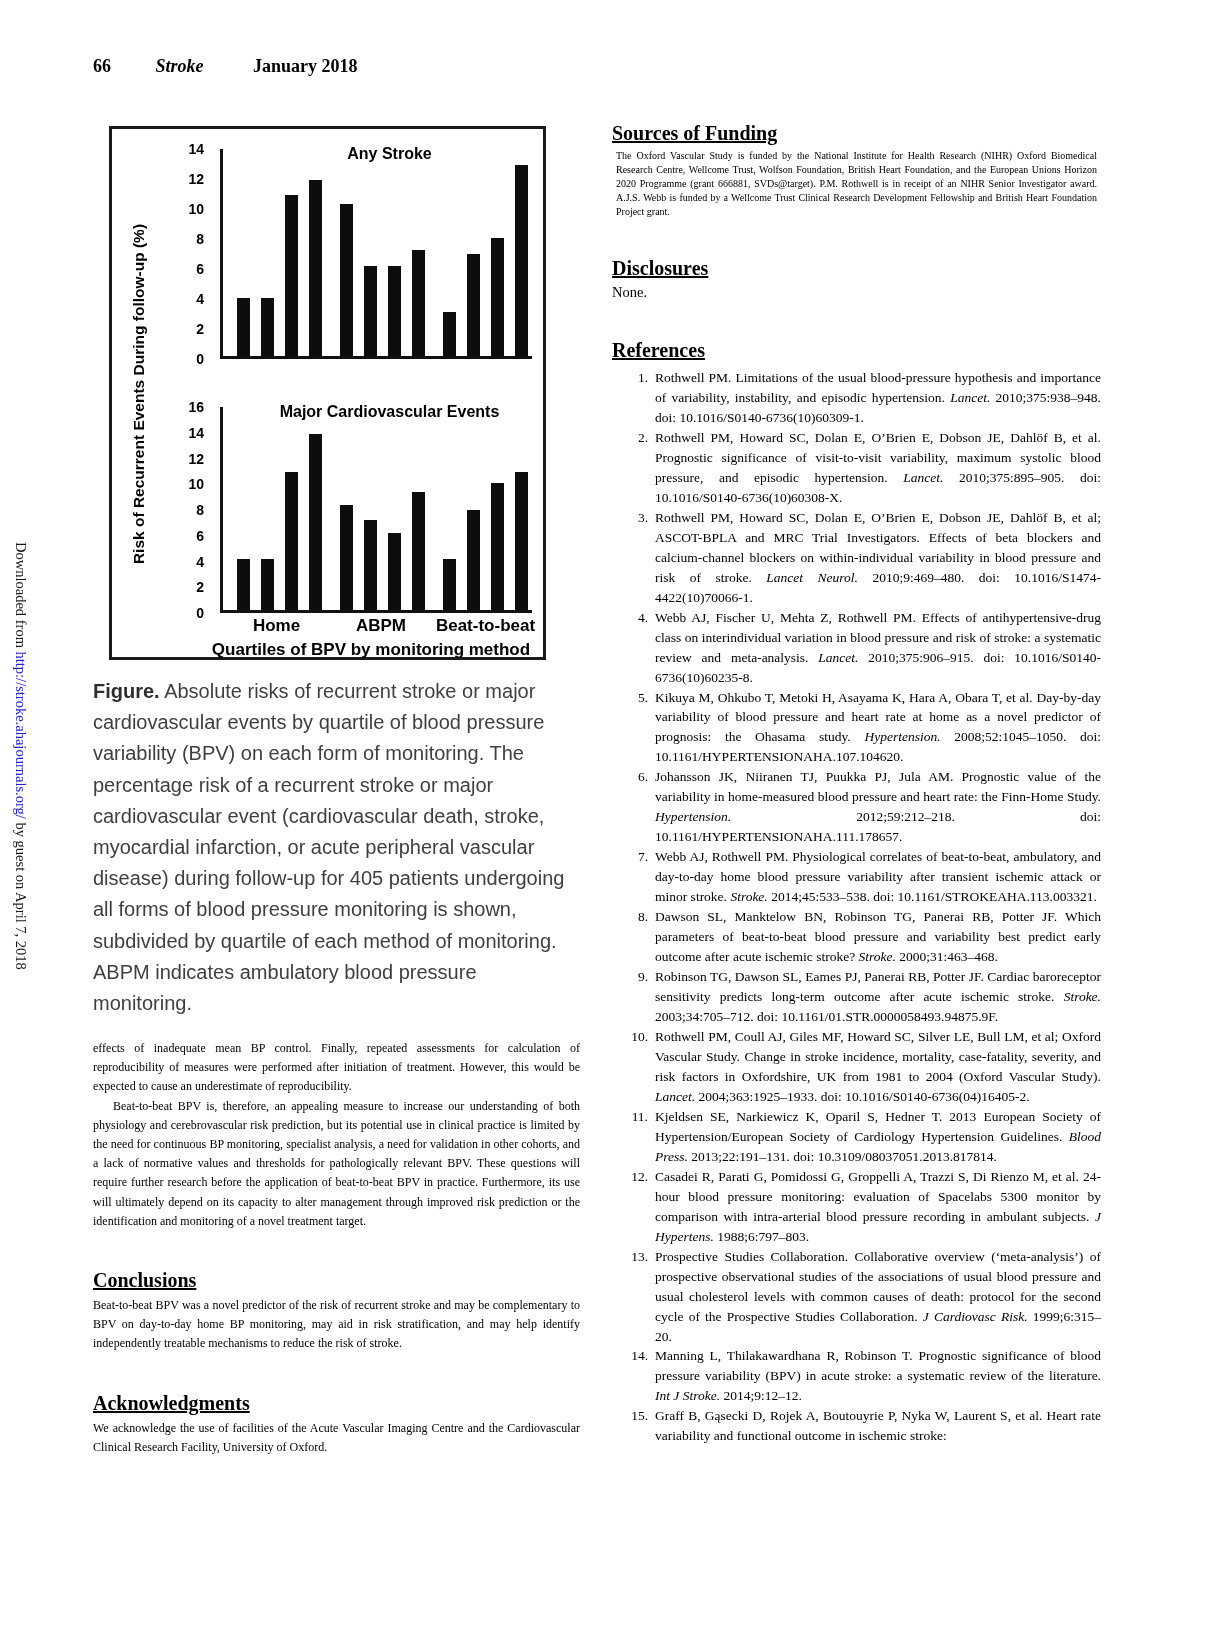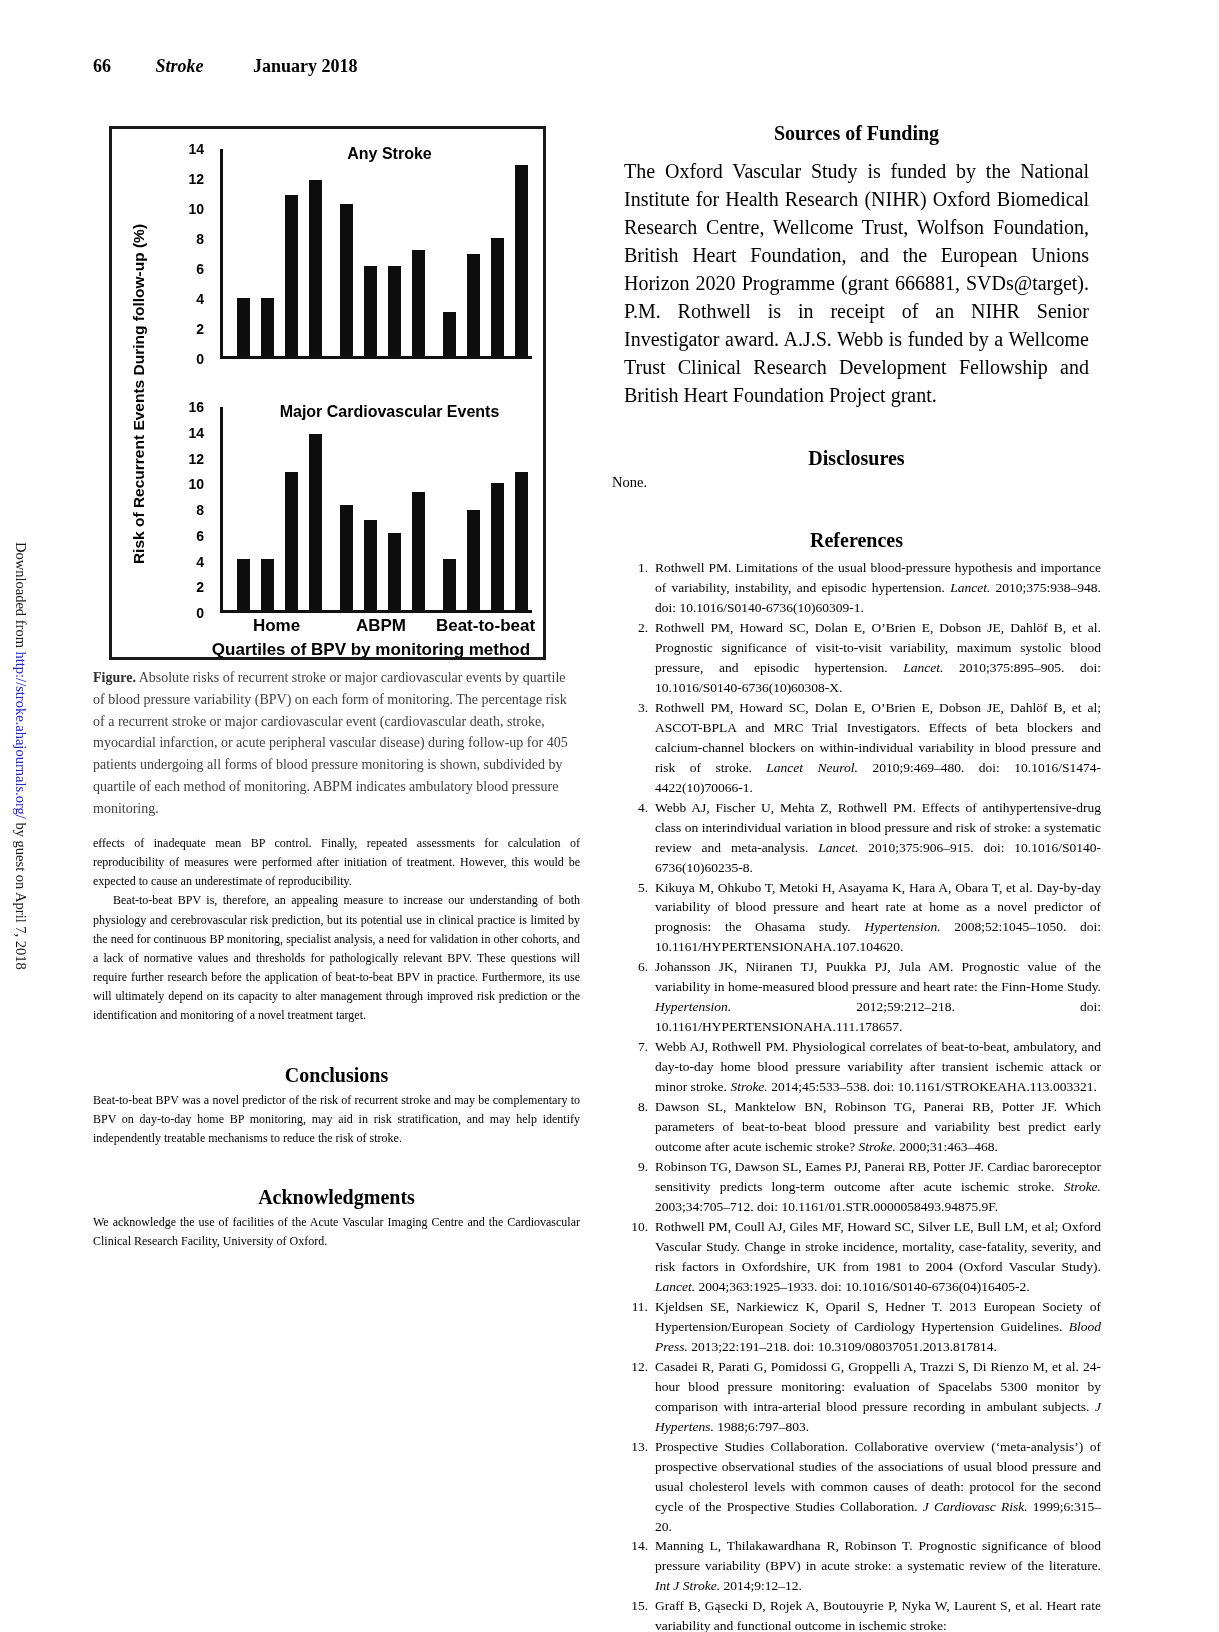--- a/index.html
+++ b/index.html
@@ -45,32 +45,32 @@
     display:flex;justify-content:space-between;align-items:flex-end;}
   .group{display:flex;align-items:flex-end;gap:11px;height:100%;}
   .bar{width:13px;background:#0d0d0d;}
   .xlabels{position:absolute;left:14px;right:4px;top:100%;margin-top:3px;
     display:flex;justify-content:space-between;}
   .xlab{width:85px;display:flex;justify-content:center;white-space:nowrap;font-size:17px;}
   .xaxis-title{position:absolute;top:100%;margin-top:27px;left:-30px;right:-20px;
     text-align:center;font-size:17px;white-space:nowrap;}
   
   .caption{
-    margin-top:7px;font-family:Liberation Serif, serif;
-    font-size:14px;line-height:1.56;color:#3f3f3f;
+    margin-top:16px;font-family:Liberation Sans, sans-serif;
+    font-size:20px;line-height:1.56;color:#3f3f3f;
   }
   .caption b{color:#2e2e2e;}
   
   .bodytext p{margin:0;text-align:justify;font-size:12px;line-height:1.6;}
   .bodytext .first{margin-top:14px;}
   .indent{text-indent:20px;}
-  .h2{text-align:center;font-size:20px;font-weight:bold;margin:38px 0 4px;}
+  .h2{text-align:left;font-size:20px;font-weight:bold;margin:38px 0 4px;text-decoration:underline;}
   .col-right .h2:first-child{margin-top:0;}
   
-  .funding{margin:12px;text-align:justify;font-size:20px;line-height:1.4;}
+  .funding{margin:4px;text-align:justify;font-size:10px;line-height:1.4;}
   .none-text{margin:4px 0 0;font-size:14.5px;}
   .refs-list{margin-top:6px;padding-left:10px;}
   .ref{display:flex;font-size:13.5px;line-height:1.48;}
   .ref-num{flex:0 0 26px;text-align:right;padding-right:7px;}
   .ref-text{flex:1;text-align:justify;}
   .ref-text em{font-style:italic;}
 </style>
 </head>
 <body>
 
@@ -225,21 +225,21 @@
       <div class="ref">
         <span class="ref-num">9.</span>
         <span class="ref-text"><span>Robinson TG, Dawson SL, Eames PJ, Panerai RB, Potter JF. Cardiac baroreceptor sensitivity predicts long-term outcome after acute ischemic stroke. </span><em>Stroke.</em><span> 2003;34:705–712. doi: 10.1161/01.STR.0000058493.94875.9F.</span></span>
       </div>
       <div class="ref">
         <span class="ref-num">10.</span>
         <span class="ref-text"><span>Rothwell PM, Coull AJ, Giles MF, Howard SC, Silver LE, Bull LM, et al; Oxford Vascular Study. Change in stroke incidence, mortality, case-fatality, severity, and risk factors in Oxfordshire, UK from 1981 to 2004 (Oxford Vascular Study). </span><em>Lancet.</em><span> 2004;363:1925–1933. doi: 10.1016/S0140-6736(04)16405-2.</span></span>
       </div>
       <div class="ref">
         <span class="ref-num">11.</span>
-        <span class="ref-text"><span>Kjeldsen SE, Narkiewicz K, Oparil S, Hedner T. 2013 European Society of Hypertension/European Society of Cardiology Hypertension Guidelines. </span><em>Blood Press.</em><span> 2013;22:191–218. doi: 10.3109/08037051.2013.817814.</span></span>
+        <span class="ref-text"><span>Kjeldsen SE, Narkiewicz K, Oparil S, Hedner T. 2013 European Society of Hypertension/European Society of Cardiology Hypertension Guidelines. </span><em>Blood Press.</em><span> 2013;22:191–131. doi: 10.3109/08037051.2013.817814.</span></span>
       </div>
       <div class="ref">
         <span class="ref-num">12.</span>
         <span class="ref-text"><span>Casadei R, Parati G, Pomidossi G, Groppelli A, Trazzi S, Di Rienzo M, et al. 24-hour blood pressure monitoring: evaluation of Spacelabs 5300 monitor by comparison with intra-arterial blood pressure recording in ambulant subjects. </span><em>J Hypertens.</em><span> 1988;6:797–803.</span></span>
       </div>
       <div class="ref">
         <span class="ref-num">13.</span>
         <span class="ref-text"><span>Prospective Studies Collaboration. Collaborative overview (‘meta-analysis’) of prospective observational studies of the associations of usual blood pressure and usual cholesterol levels with common causes of death: protocol for the second cycle of the Prospective Studies Collaboration. </span><em>J Cardiovasc Risk.</em><span> 1999;6:315–20.</span></span>
       </div>
       <div class="ref">

